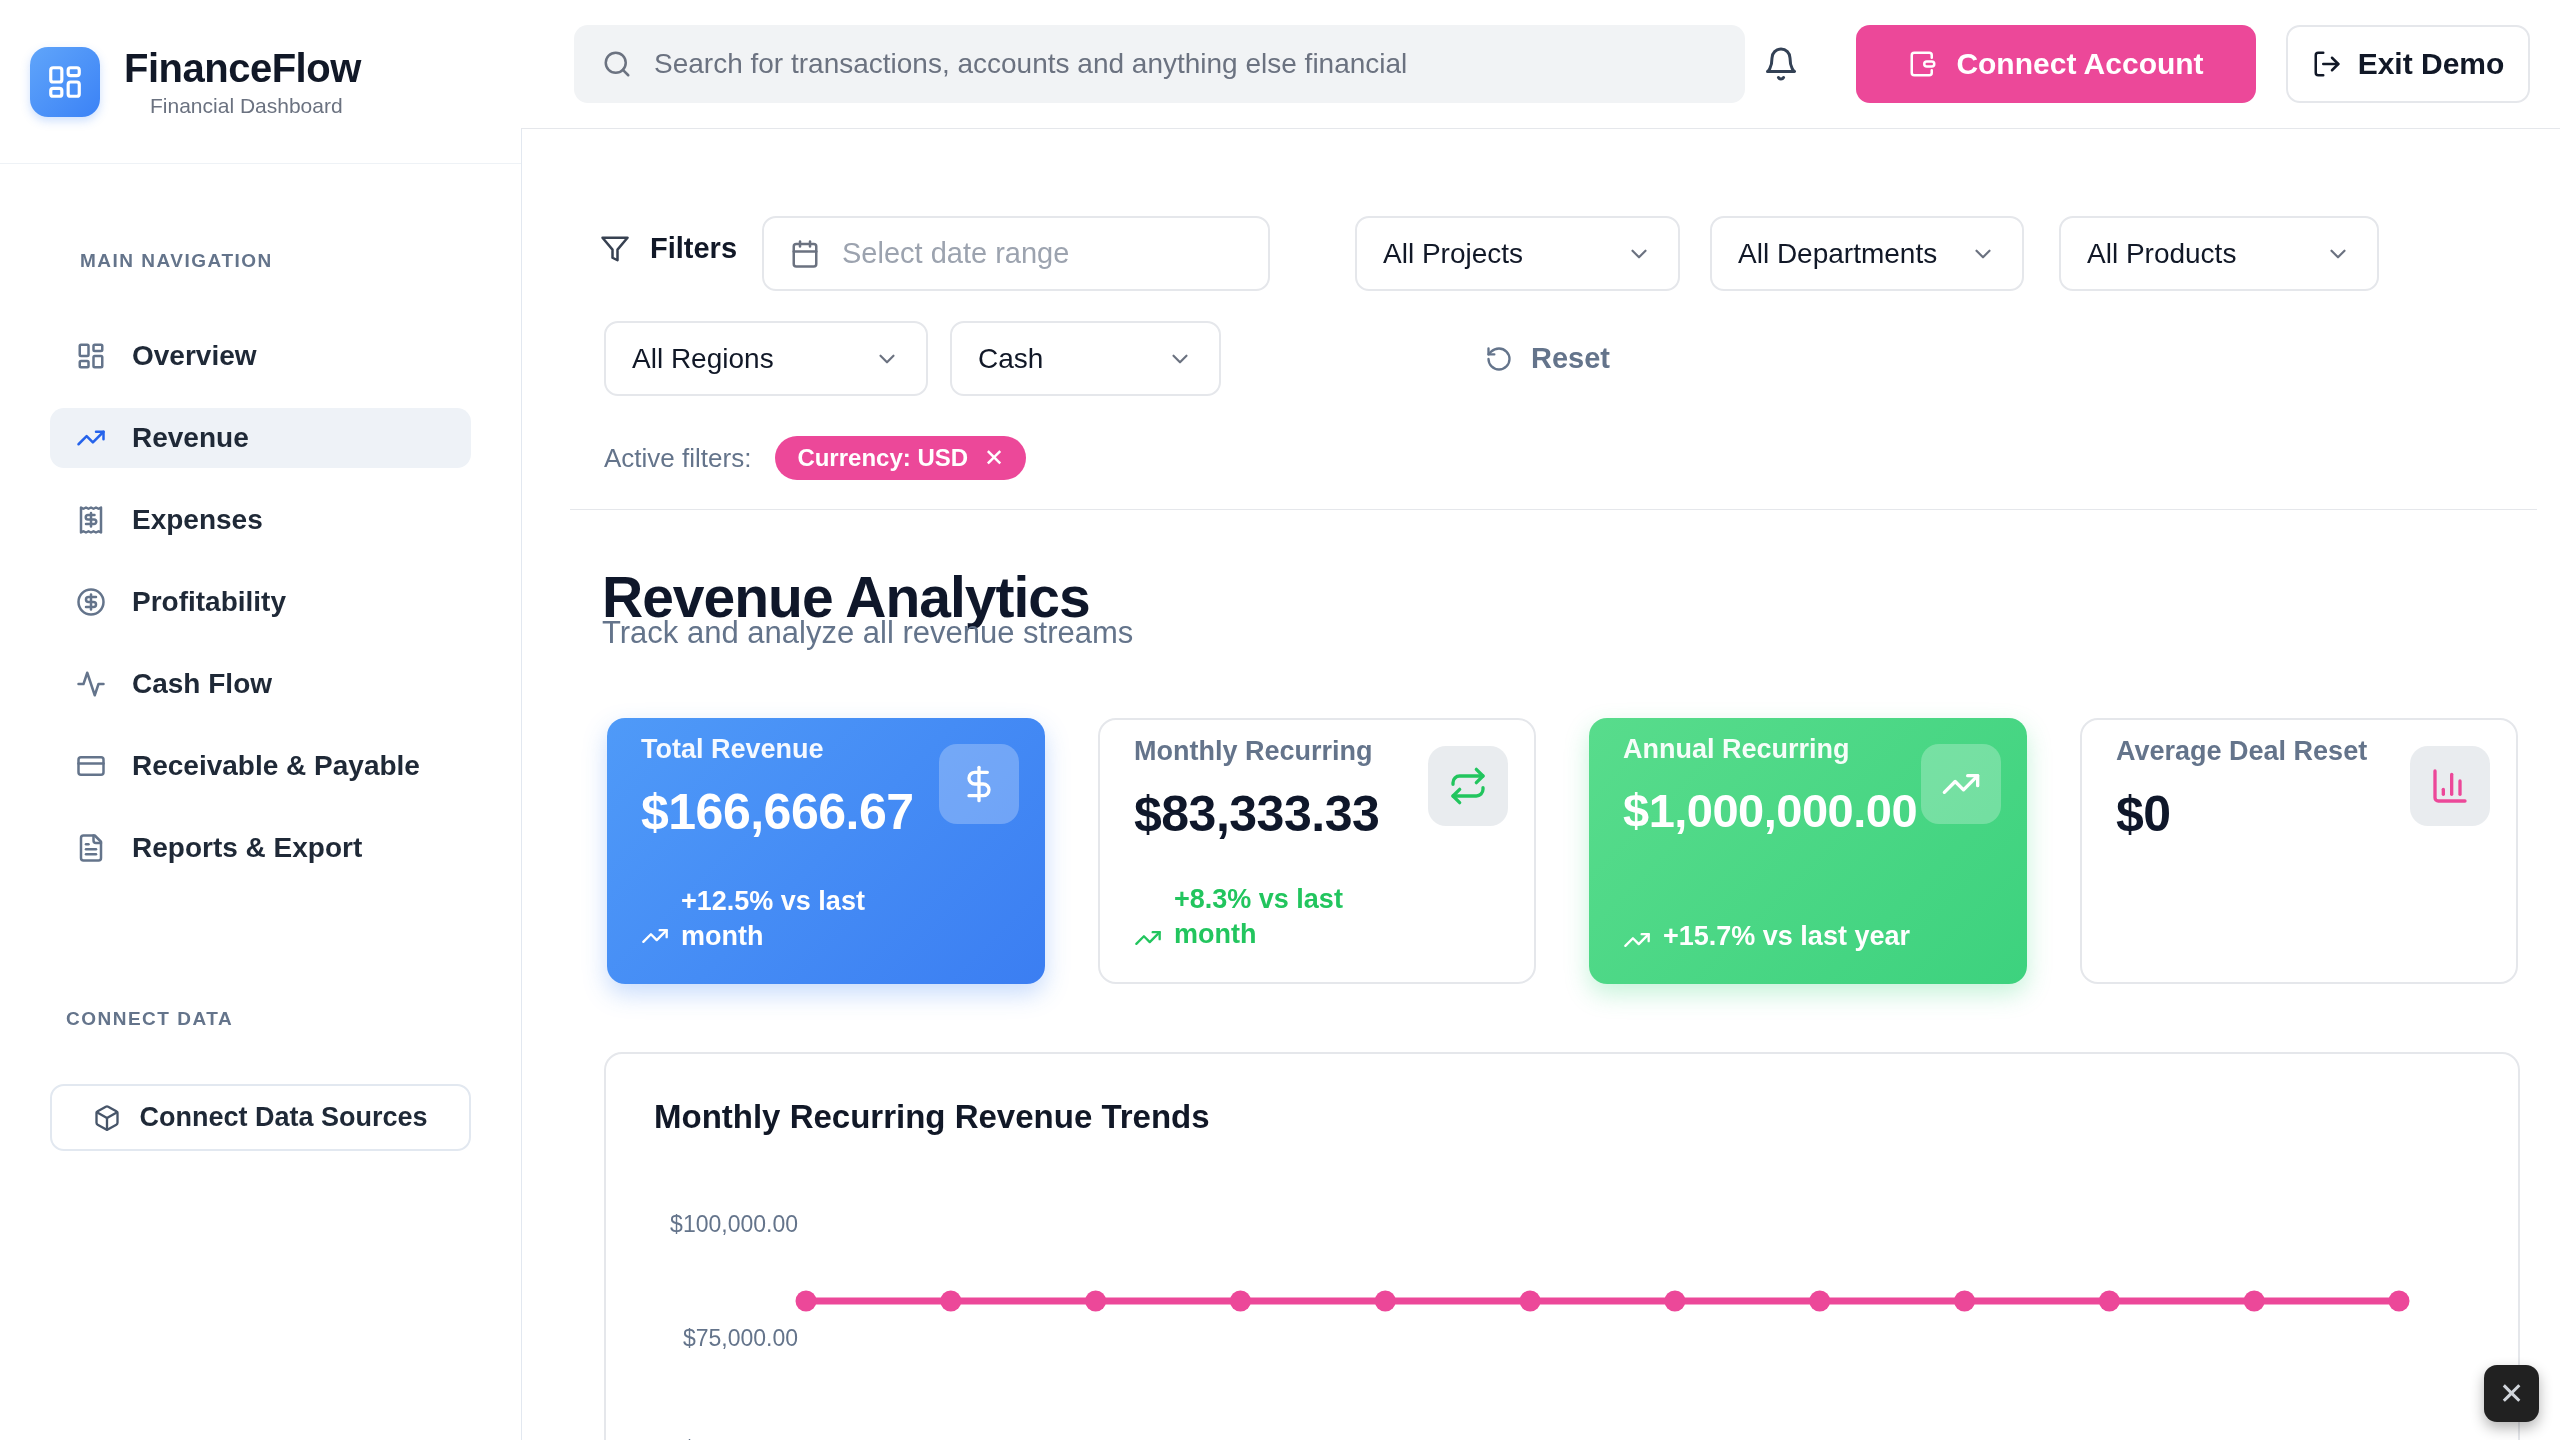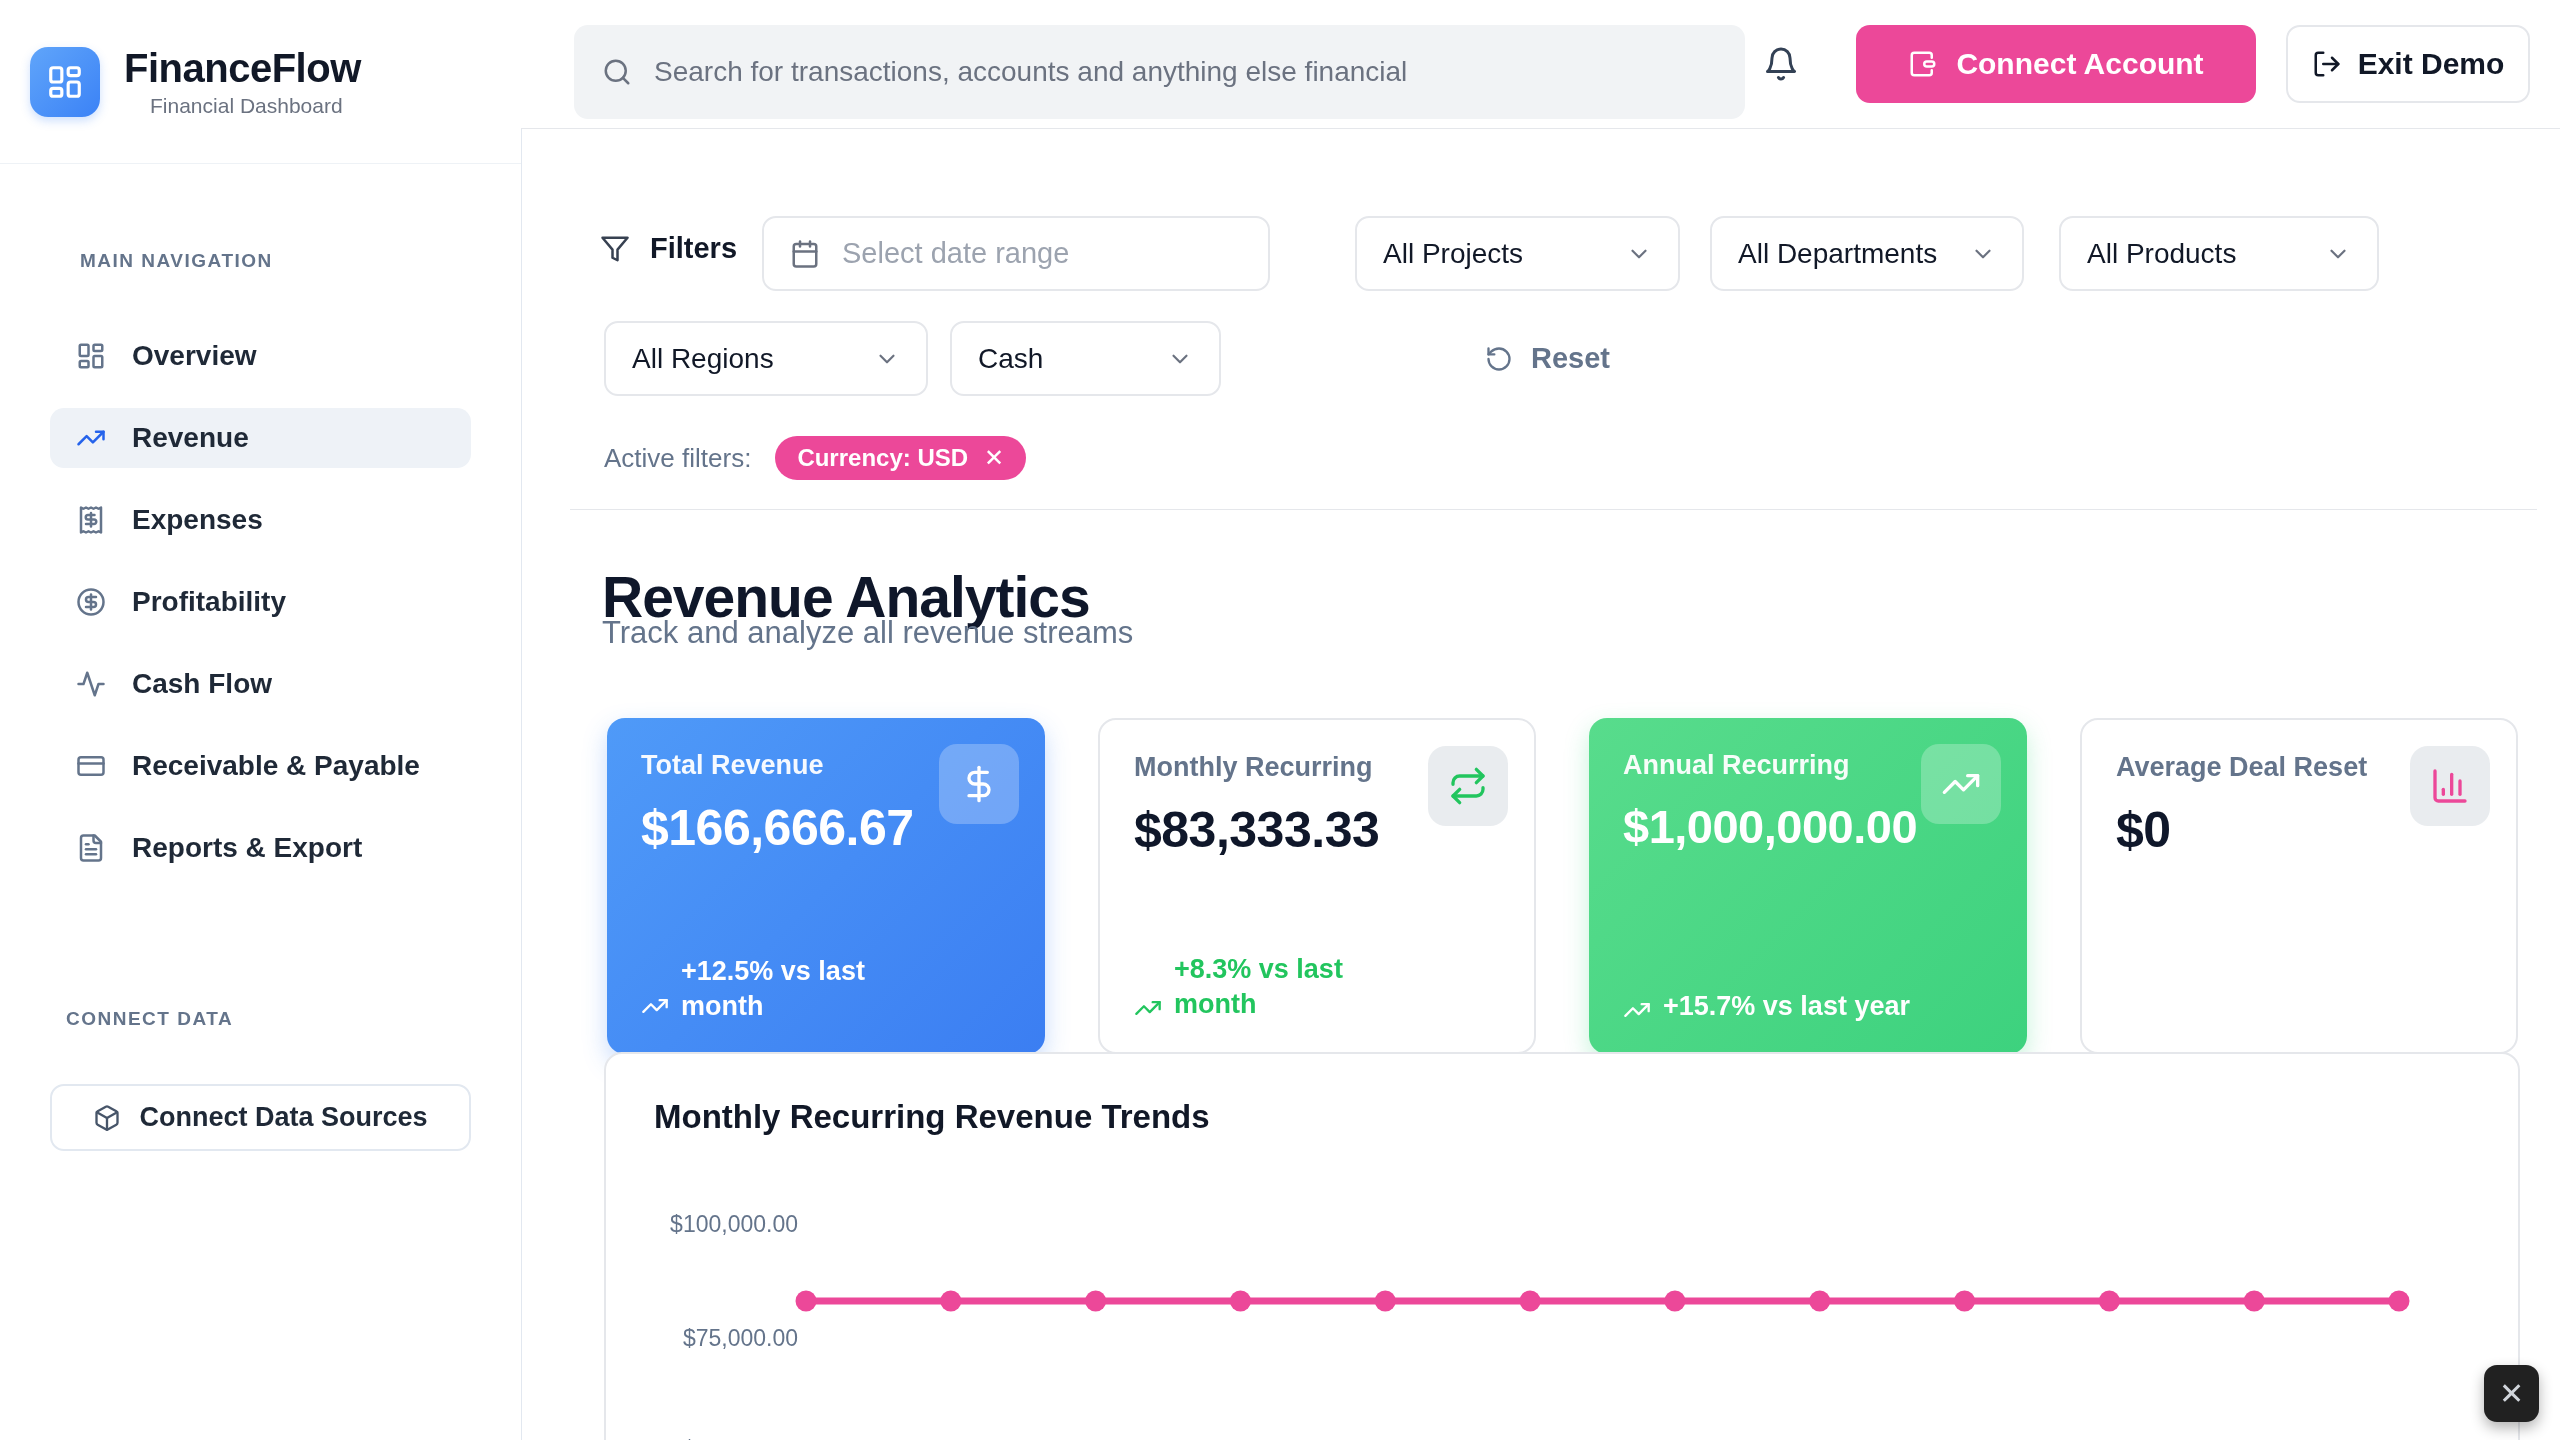--- a/index.html
+++ b/index.html
@@ -22,21 +22,21 @@
   .nav-item{height:60px;margin-bottom:22px;border-radius:14px;display:flex;align-items:center;gap:26px;padding:0 26px;box-sizing:border-box;color:#1f2937;font-size:28px;font-weight:600;cursor:pointer;}
   .nav-item .nicon{color:#64748b;}
   .nav-item.active{background:#eef2f7;}
   .nav-item.active .nicon{color:#2563eb;}
   .connect-label{position:absolute;left:66px;top:1008px;font-size:19px;font-weight:700;letter-spacing:1.5px;color:#64748b;}
   .connect-btn{position:absolute;left:50px;top:1084px;width:421px;height:67px;border:2px solid #e2e8f0;border-radius:14px;background:#fff;display:flex;align-items:center;justify-content:center;gap:18px;font-size:27px;font-weight:600;color:#1f2937;cursor:pointer;}
   .connect-btn .nicon{color:#475569;}
 
   
   .header{position:absolute;left:521px;top:0;width:2039px;height:128px;background:#fff;border-bottom:1px solid #e5e7eb;}
-  .searchbar{position:absolute;left:53px;top:25px;width:1171px;height:94px;background:#f1f3f5;border-radius:14px;display:flex;align-items:center;padding:0 28px;box-sizing:border-box;gap:20px;}
+  .searchbar{position:absolute;left:53px;top:25px;width:1171px;height:78px;background:#f1f3f5;border-radius:14px;display:flex;align-items:center;padding:0 28px;box-sizing:border-box;gap:20px;}
   .searchbar input{flex:1;border:none;outline:none;background:transparent;font-size:28px;color:#374151;font-family:inherit;}
   .searchbar input::placeholder{color:#6b7280;}
   .search-ic{color:#6b7280;}
   .bell-btn{position:absolute;left:1232px;top:36px;width:56px;height:56px;background:transparent;border:none;color:#334155;display:flex;align-items:center;justify-content:center;cursor:pointer;}
   .btn-primary{position:absolute;left:1335px;top:25px;width:400px;height:78px;border:none;border-radius:14px;background:#ec4899;color:#fff;font-size:30px;font-weight:700;font-family:inherit;display:flex;align-items:center;justify-content:center;gap:18px;cursor:pointer;}
   .btn-outline{position:absolute;left:1765px;top:25px;width:244px;height:78px;border:2px solid #e5e7eb;border-radius:14px;background:#fff;color:#111827;font-size:30px;font-weight:700;font-family:inherit;display:flex;align-items:center;justify-content:center;gap:16px;cursor:pointer;}
 
   
   .main{position:absolute;left:521px;top:128px;width:2039px;height:1312px;}
   
@@ -59,21 +59,21 @@
   .active-lbl{font-size:26px;color:#64748b;}
   .chip{height:44px;border-radius:22px;background:#ec4899;color:#fff;font-size:24px;font-weight:700;display:flex;align-items:center;gap:16px;padding:0 22px;}
   .chip-x{font-size:24px;font-weight:400;cursor:pointer;line-height:1;}
   .divider{position:absolute;left:49px;top:381px;width:1967px;height:0;border-top:1px solid #e5e7eb;}
 
   .page-title{position:absolute;left:81px;top:398px;font-size:57px;font-weight:800;letter-spacing:-1px;color:#0f172a;}
   .page-sub{position:absolute;left:81px;top:487px;font-size:31px;color:#64748b;}
 
   
   .cards{position:absolute;left:86px;top:590px;display:flex;gap:53px;}
-  .card{width:438px;height:336px;border-radius:18px;box-sizing:border-box;padding:32px 34px;position:relative;}
+  .card{width:438px;height:266px;border-radius:18px;box-sizing:border-box;padding:16px 34px;position:relative;}
   .card-white{background:#fff;border:2px solid #e5e7eb;}
   .card-blue{background:linear-gradient(135deg,#4f9af8,#3b7ef2);box-shadow:0 10px 24px rgba(59,130,246,.28);color:#fff;}
   .card-green{background:linear-gradient(135deg,#58dc8c,#3dd27e);box-shadow:0 10px 24px rgba(52,211,123,.28);color:#fff;}
   .card-label{font-size:27px;font-weight:600;}
   .card-blue .card-label,.card-green .card-label{color:rgba(255,255,255,.95);}
   .card-white .card-label{color:#64748b;}
   .card-icon{position:absolute;top:26px;right:26px;width:80px;height:80px;border-radius:18px;display:flex;align-items:center;justify-content:center;}
   .card-blue .card-icon,.card-green .card-icon{background:rgba(255,255,255,.25);color:#fff;}
   .card-white .card-icon{background:#e9ecef;}
   .ic-green{color:#22c55e;}

